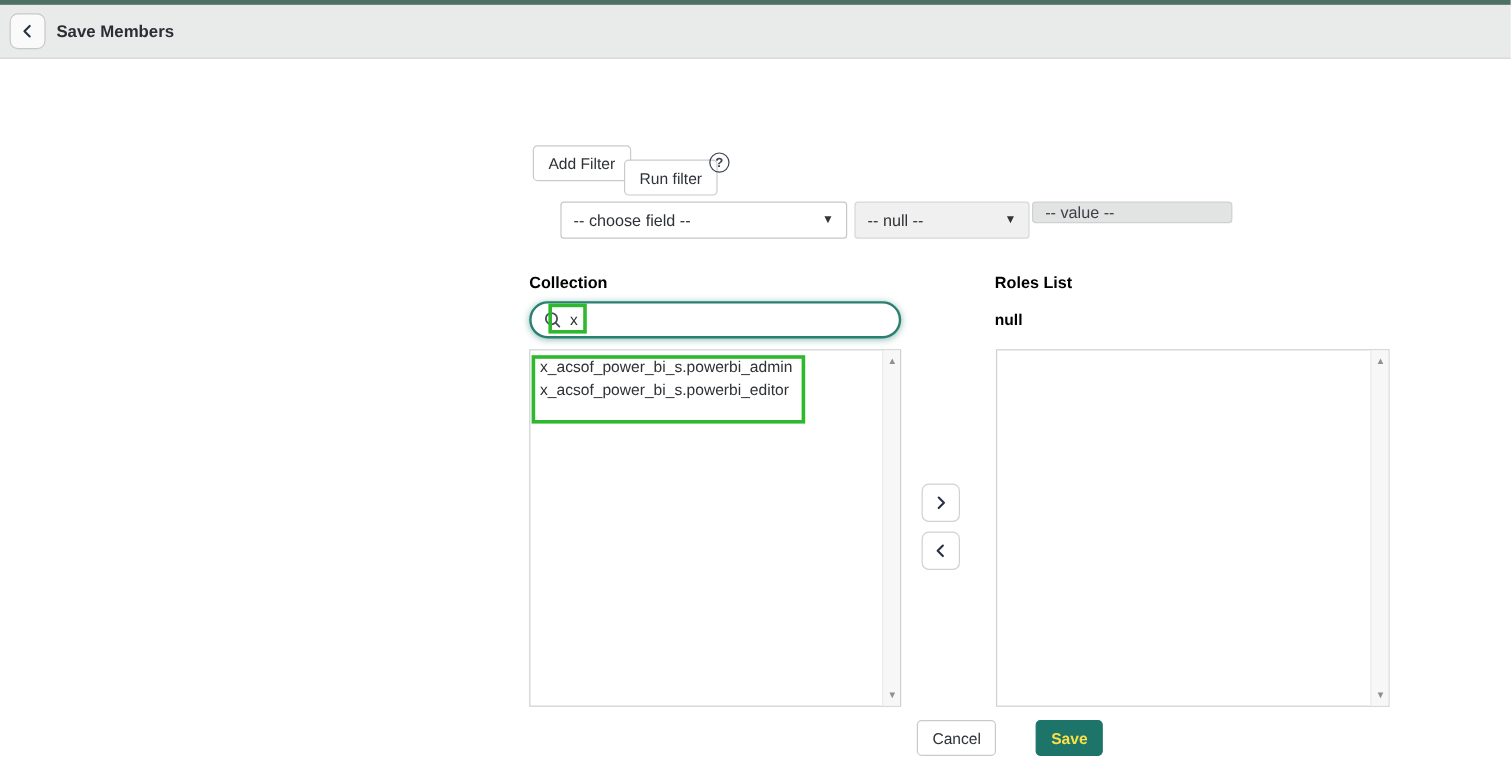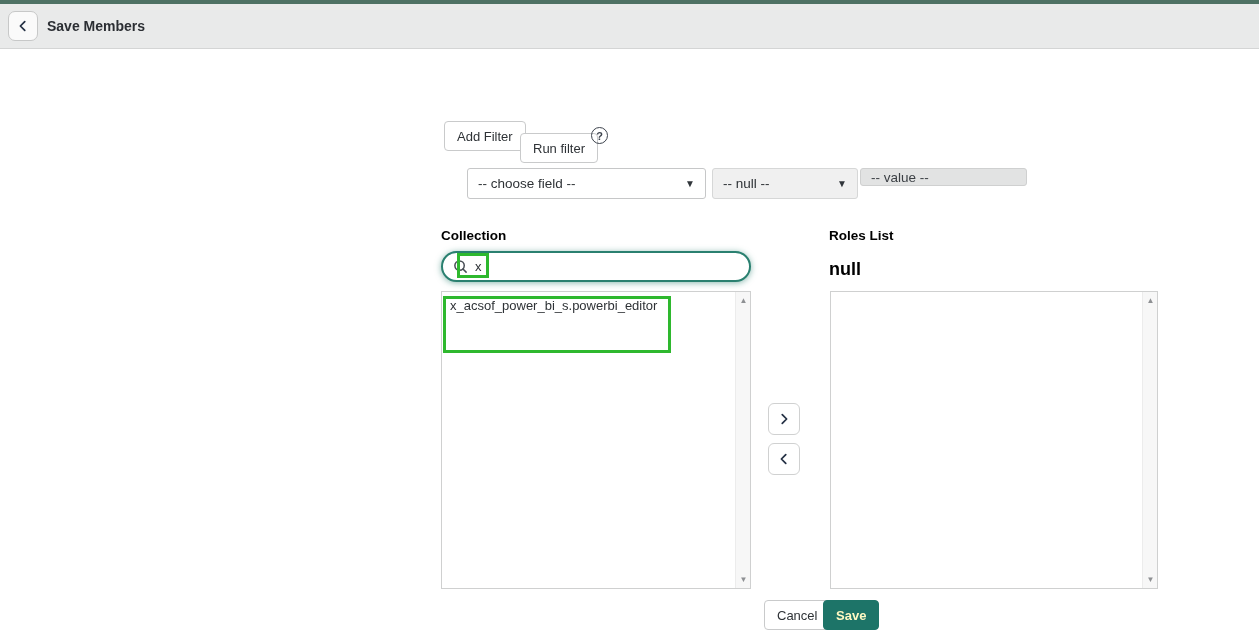--- a/index.html
+++ b/index.html
@@ -31,21 +31,21 @@
   
   .btn {
     position: absolute; height: 30px;
     background: #ffffff; border: 1px solid #c9cacb; border-radius: 4px;
     font-family: "Liberation Sans", sans-serif;
     font-size: 13px; color: #2e3236; padding: 0 12px; cursor: pointer;
     display: inline-flex; align-items: center; justify-content: center;
   }
   .btn-primary {
     background: #1d7468; border-color: #1d7468;
-    color: #fef9c3; font-weight: bold;
+    color: #fde047; font-weight: bold; margin-left: 40px;
   }
   .help-icon {
     position: absolute; left: 591px; top: 127px;
     width: 17px; height: 17px; border-radius: 50%;
     border: 1.6px solid #3d434d; color: #3d434d;
     font-size: 11px; font-weight: bold;
     display: flex; align-items: center; justify-content: center;
     cursor: pointer;
   }
   
@@ -149,20 +149,21 @@
     <svg width="15" height="15" viewBox="0 0 16 16">
         <circle cx="7" cy="7" r="5" fill="none" stroke="#474c54" stroke-width="1.6"></circle>
         <line x1="10.6" y1="10.6" x2="14" y2="14" stroke="#474c54" stroke-width="1.6" stroke-linecap="round"></line>
       </svg>
   </span>
   <input type="text" value="x" style="">
 </div>
 
 <div class="listbox" style="left:441px; width:310px;">
   <div class="items">
+    <div class="list-item">x_acsof_power_bi_s.powerbi_admin</div>
     <div class="list-item">x_acsof_power_bi_s.powerbi_editor</div>
   </div>
   <div class="scrollbar">
     <div class="scroll-arrow up">▲</div>
     <div class="scroll-arrow down">▼</div>
   </div>
 </div>
 
 <div class="annotation" style="left:457px; top:253px; width:32px; height:25px;"></div>
 <div class="annotation" style="left:443px; top:296px; width:228px; height:57px;"></div>
@@ -176,21 +177,21 @@
 </div>
 <div class="transfer-btn" style="top:443px;">
   <span>
     <svg width="14" height="14" viewBox="0 0 16 16">
         <polyline points="10,3 5,8 10,13" fill="none" stroke="#253145" stroke-width="2" stroke-linecap="round" stroke-linejoin="round"></polyline>
       </svg>
   </span>
 </div>
 
 <div class="section-label" style="left:829px; top:228px;">Roles List</div>
-<div class="section-label" style="left:829px; top:259px; font-size:18px;">null</div>
+<div class="section-label" style="left:829px; top:259px; font-size:13px;">null</div>
 
 <div class="listbox" style="left:830px; width:328px;">
   <div class="scrollbar">
     <div class="scroll-arrow up">▲</div>
     <div class="scroll-arrow down">▼</div>
   </div>
 </div>
 
 <button class="btn" style="left:764px; top:600px;">Cancel</button>
 <button class="btn btn-primary" style="left:823px; top:600px;">Save</button>

